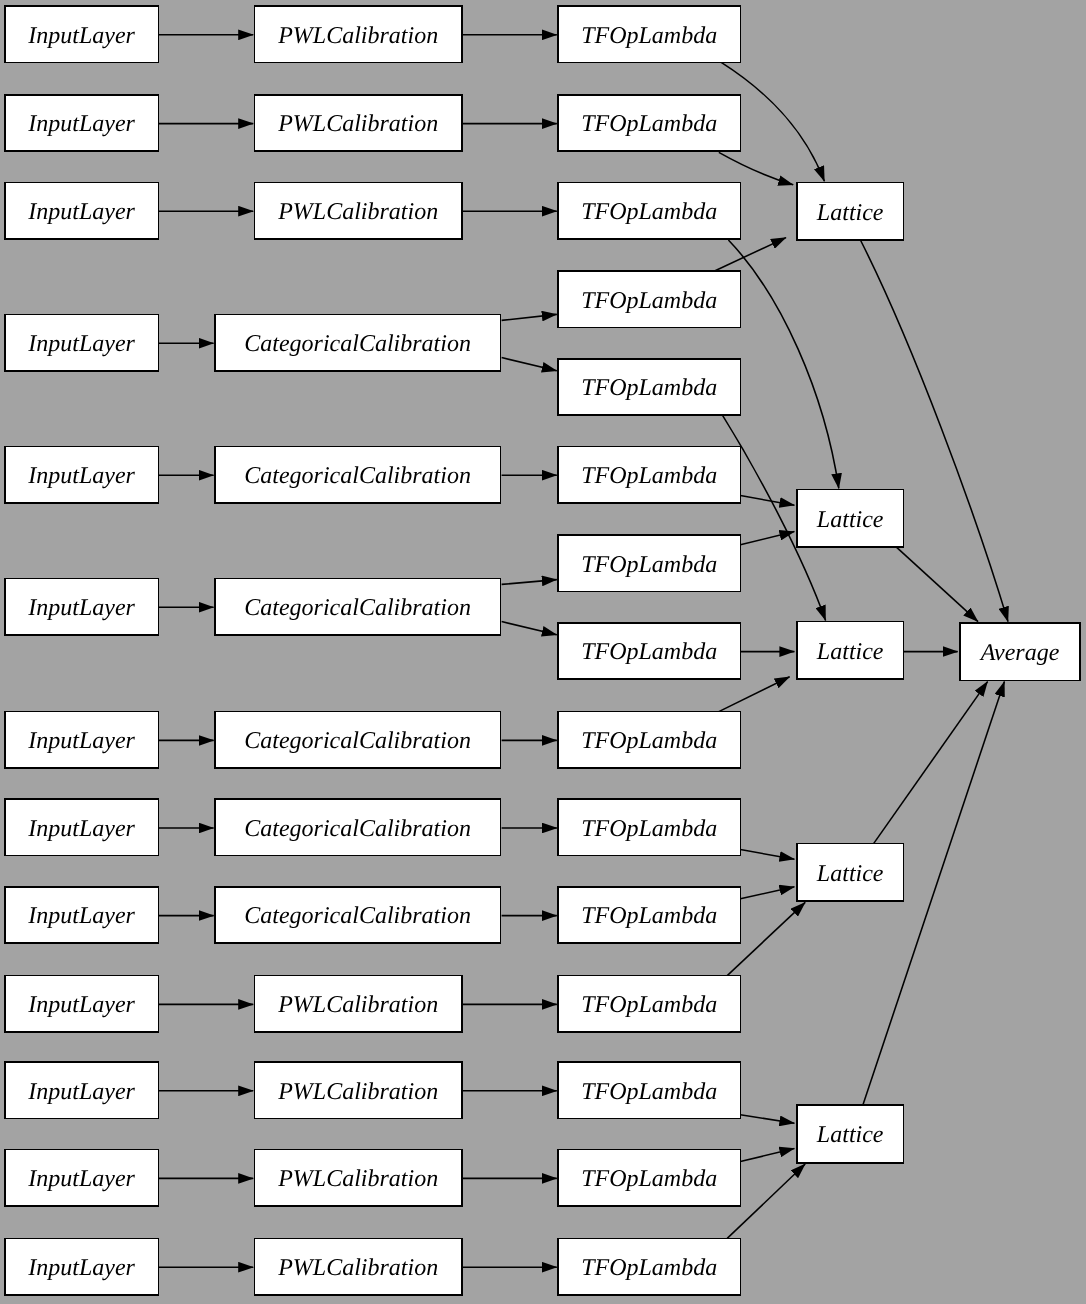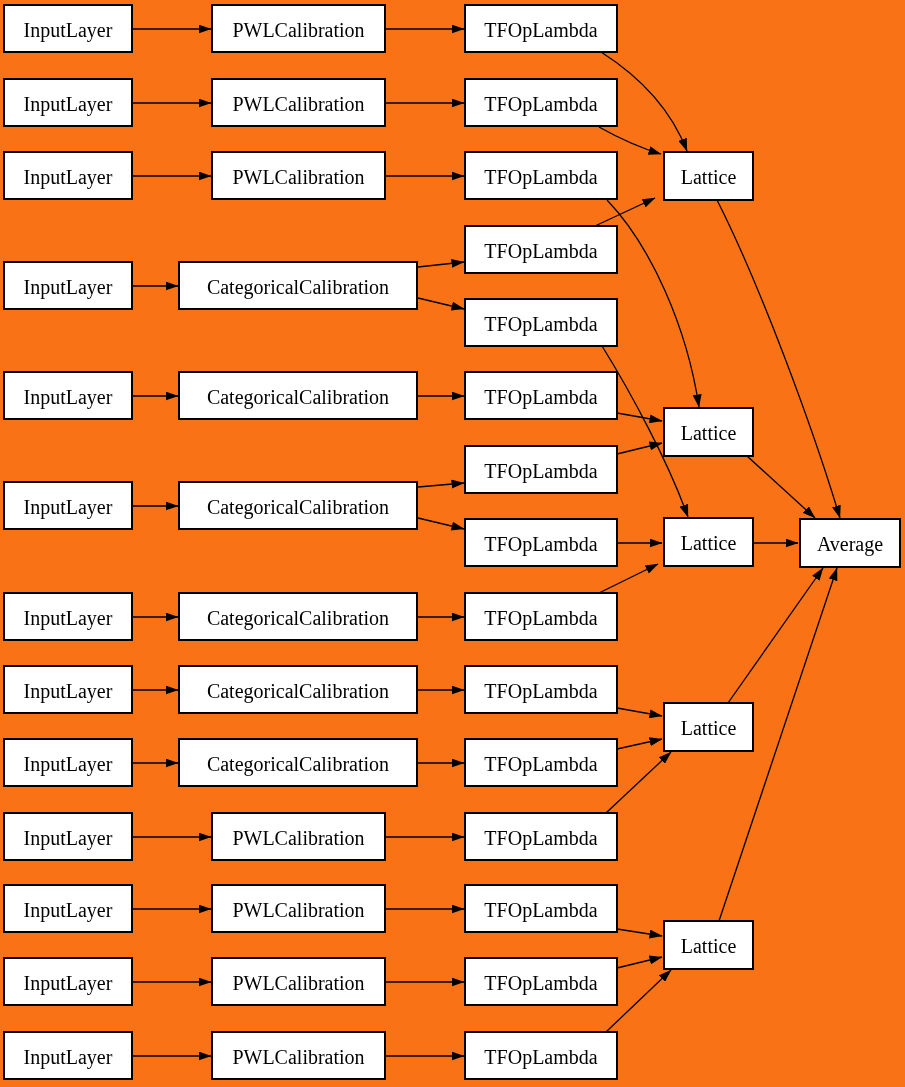--- a/index.html
+++ b/index.html
@@ -22,21 +22,21 @@
     font-family: "Liberation Serif", "DejaVu Serif", serif;
     fill: #000000;
   }
   #graph rect {
     shape-rendering: crispEdges;
   }
 </style>
 </head>
 <body>
 
-<div id="canvas" style="background: #f97316;">
+<div id="canvas" style="background: #a3a3a3; font-style: italic;">
   <svg id="graph" xmlns="http://www.w3.org/2000/svg" viewBox="0 0 905 1087" width="905" height="1087">
     <defs>
       <marker id="arrow" viewBox="0 0 13 9" refX="12.5" refY="4.5" markerWidth="13" markerHeight="9" markerUnits="userSpaceOnUse" orient="auto">
         <path d="M0,0 L13,4.5 L0,9 z" fill="#000000"></path>
       </marker>
     </defs>
     <g id="edges-layer">
         <path d="M132,29 L211,29" fill="none" stroke="#000000" stroke-width="1.3" marker-end="url(#arrow)"></path>
         <path d="M132,103 L211,103" fill="none" stroke="#000000" stroke-width="1.3" marker-end="url(#arrow)"></path>
         <path d="M132,176 L211,176" fill="none" stroke="#000000" stroke-width="1.3" marker-end="url(#arrow)"></path>

